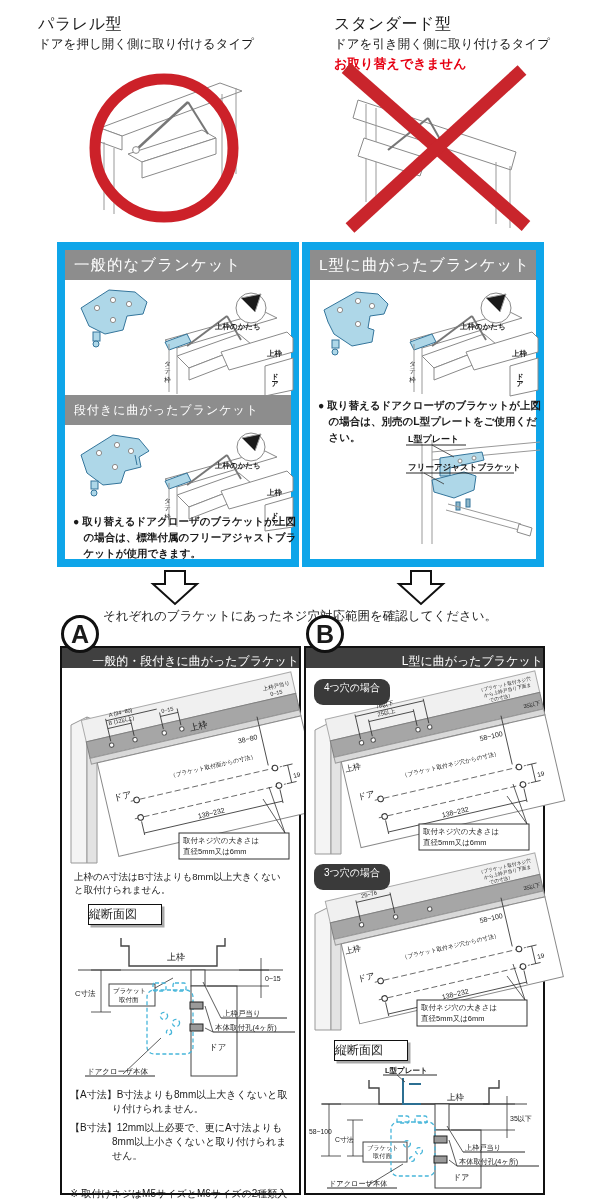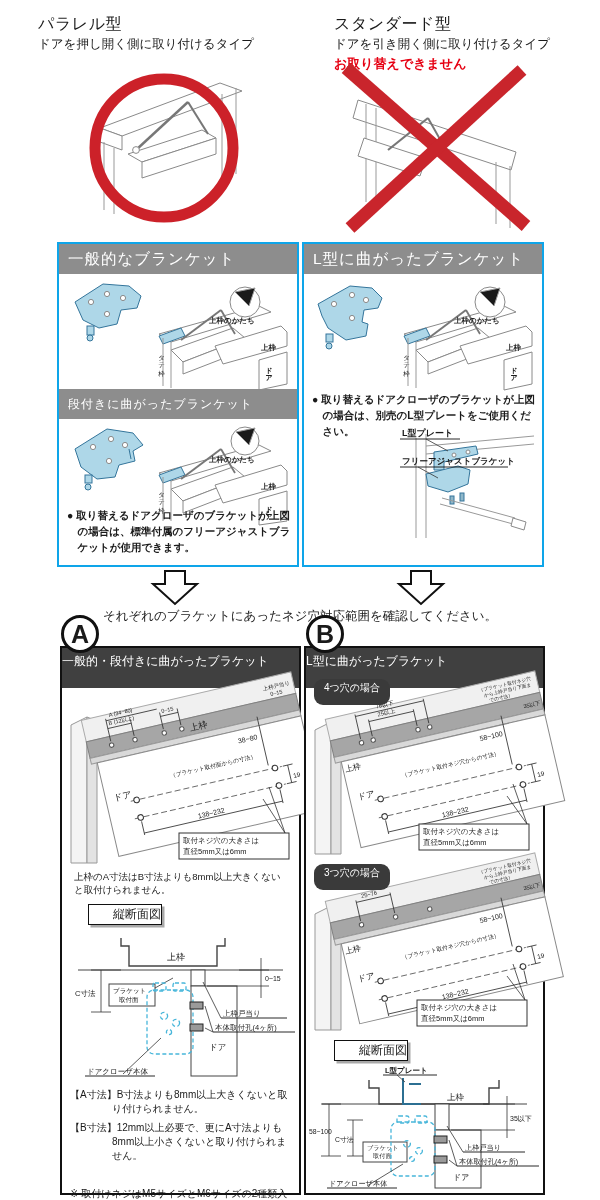--- a/index.html
+++ b/index.html
@@ -3,36 +3,36 @@
 <meta charset="utf-8">
 <style>
   *{margin:0;padding:0;box-sizing:border-box}
   html,body{width:600px;height:1200px}
   body{position:relative;background:#fff;color:#1a1a1a;
        font-family:"Liberation Sans","DejaVu Sans",sans-serif;overflow:hidden}
   .abs{position:absolute}
   .ttl{font-size:16px;font-weight:normal;letter-spacing:.5px}
   .sub{font-size:12.5px}
   .warn{font-size:13px;font-weight:bold;color:#e60012}
-  .mbox{position:absolute;width:242px;height:325px;border:2px solid #0ea5e9;background:#fff}
+  .mbox{position:absolute;width:242px;height:325px;border:8px solid #0ea5e9;background:#fff}
   .ghdr{height:30px;background:#8d8d8d;color:#fff;font-size:15.5px;line-height:30px;
         padding-left:9px;letter-spacing:1px}
   .ghdr2{position:absolute;left:0;width:100%;height:30px;background:#8d8d8d;color:#fff;
         font-size:12px;line-height:30px;padding-left:9px;letter-spacing:1px}
   .bnote{position:absolute;font-size:10.5px;font-weight:bold;line-height:1.5;
         padding-left:1em;text-indent:-1em}
   .instr{position:absolute;top:608px;left:0;width:600px;text-align:center;font-size:12.5px}
   .sbox{position:absolute;width:241px;height:549px;border:2px solid #111;background:#fff}
-  .dhdr{height:40px;background:#404040;color:#fff;font-size:12px;line-height:26px;text-align:left}
+  .dhdr{height:20px;background:#404040;color:#fff;font-size:12px;line-height:26px;text-align:right}
   .badge{position:absolute;width:38px;height:38px;border:3px solid #111;border-radius:50%;
         background:#fff;font-size:25px;font-weight:bold;text-align:center;line-height:33px;z-index:3}
   .pill{position:absolute;background:#3a3a3a;color:#fff;font-size:10px;height:26px;line-height:18px;
         padding:0 10px;border-radius:9px;z-index:2}
   .cslabel{position:absolute;border:1.5px solid #111;background:#fff;font-size:12px;
-        line-height:18px;text-align:right;box-shadow:2.5px 2.5px 0 0 #a9a9a9}
+        line-height:18px;text-align:left;box-shadow:2.5px 2.5px 0 0 #a9a9a9}
   .a1note{position:absolute;font-size:9.5px;line-height:1.4}
   .anotes{position:absolute;font-size:10px;line-height:1.4}
   .anotes .h{padding-left:4.2em;text-indent:-4.2em;margin-bottom:5px}
   .anotes .s{padding-left:1.3em;text-indent:-1.3em;margin-top:24px}
   svg{position:absolute;overflow:visible}
   svg text{fill:#1a1a1a}
   .vtext{writing-mode:vertical-rl}
   .dim{stroke:#333;stroke-width:.8;fill:none}
   .dash{stroke:#666;stroke-width:.9;fill:none;stroke-dasharray:6 3}
   .art{stroke:#8a8a8a;stroke-width:1;fill:#fff}

